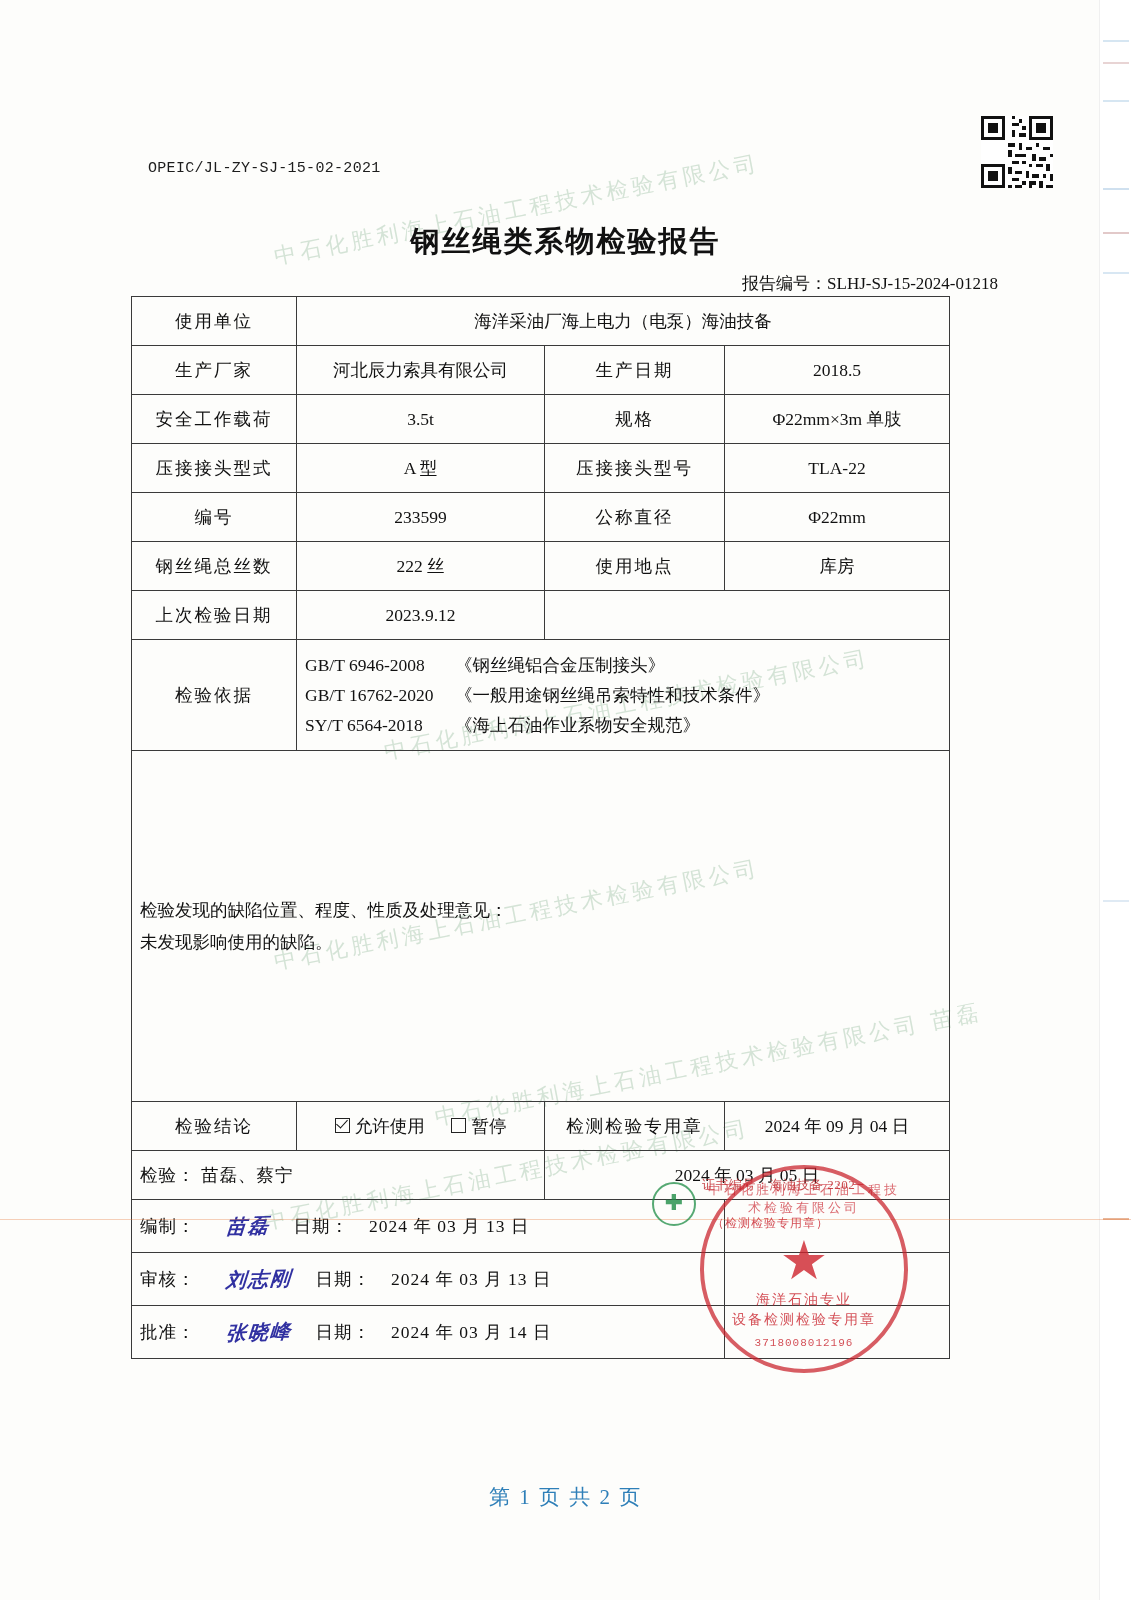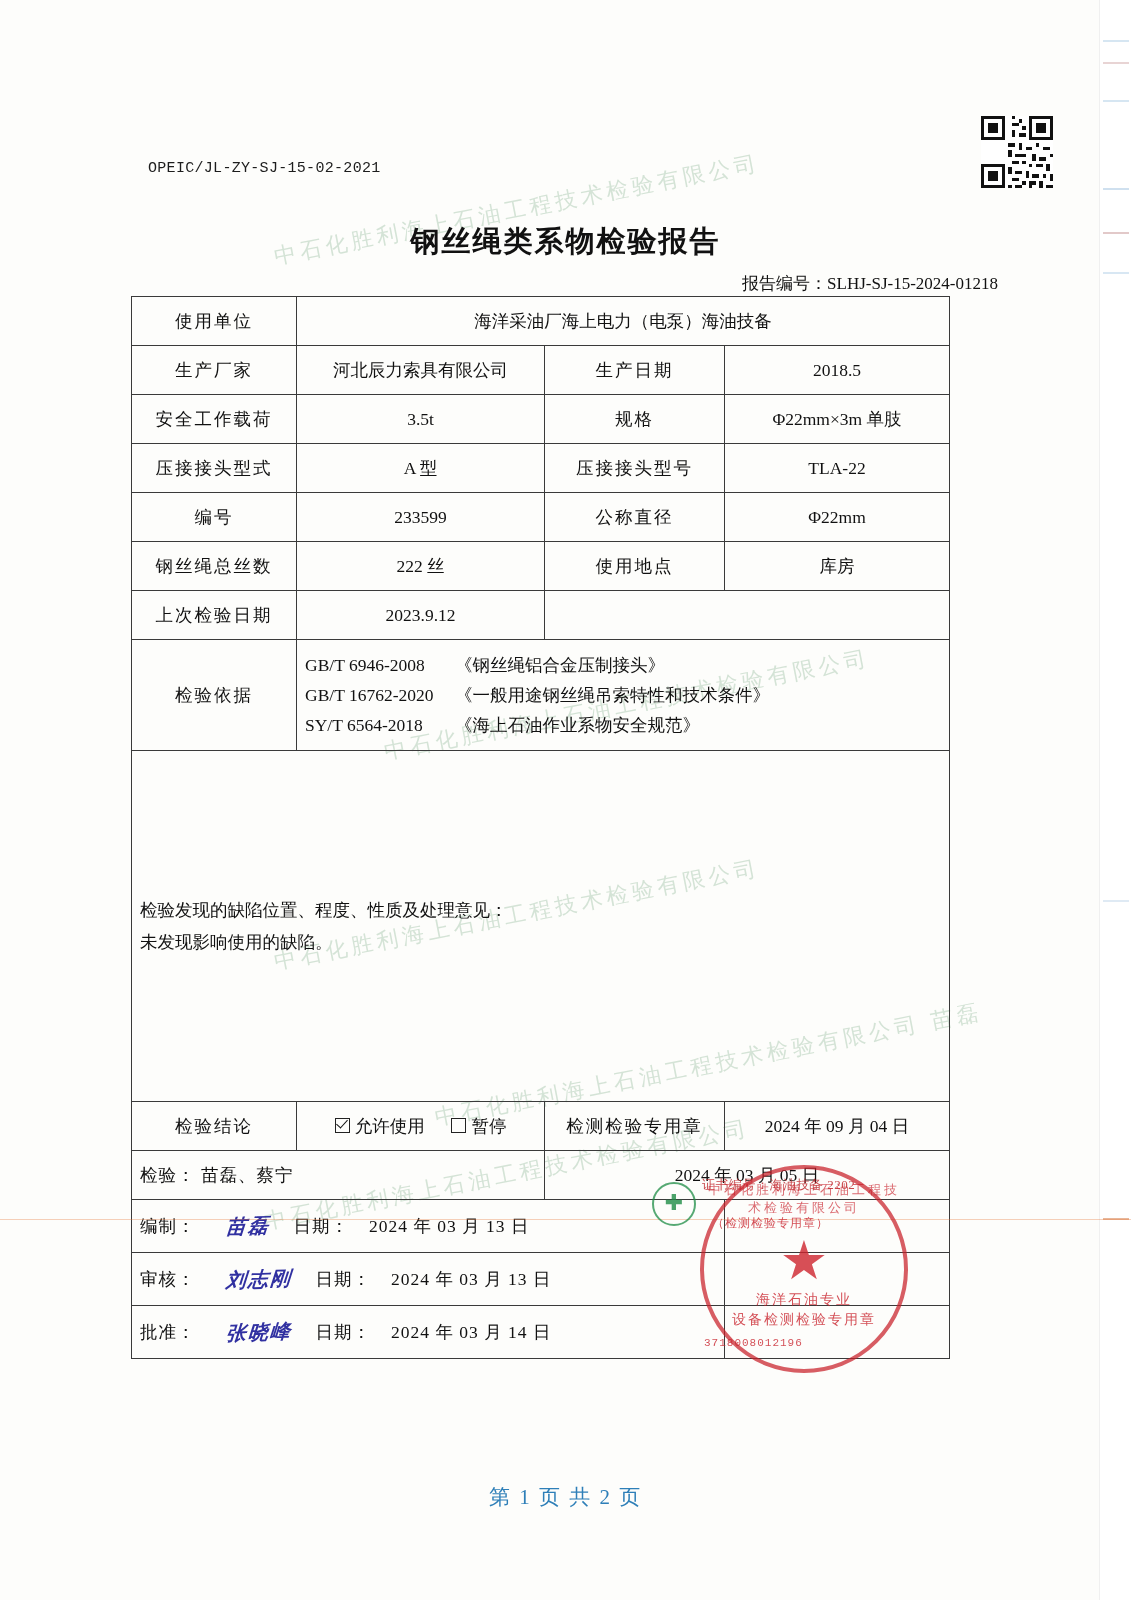--- a/index.html
+++ b/index.html
@@ -219,20 +219,21 @@
     text-align: center;
     font-family: "DejaVu Sans", sans-serif;
     font-size: 14px;
     letter-spacing: 2px;
   }
   .seal .sub1 { top: 122px; }
   .seal .sub2 { top: 142px; }
   .seal .bottomtxt {
     position: absolute;
     width: 100%;
+    text-align: center;
     top: 168px;
     font-family: "Liberation Mono", monospace;
     font-size: 11px;
     letter-spacing: 1px;
   }
   .seal-small {
     position: absolute;
     left: 712px;
     top: 1215px;
     font-family: "DejaVu Sans", sans-serif;

